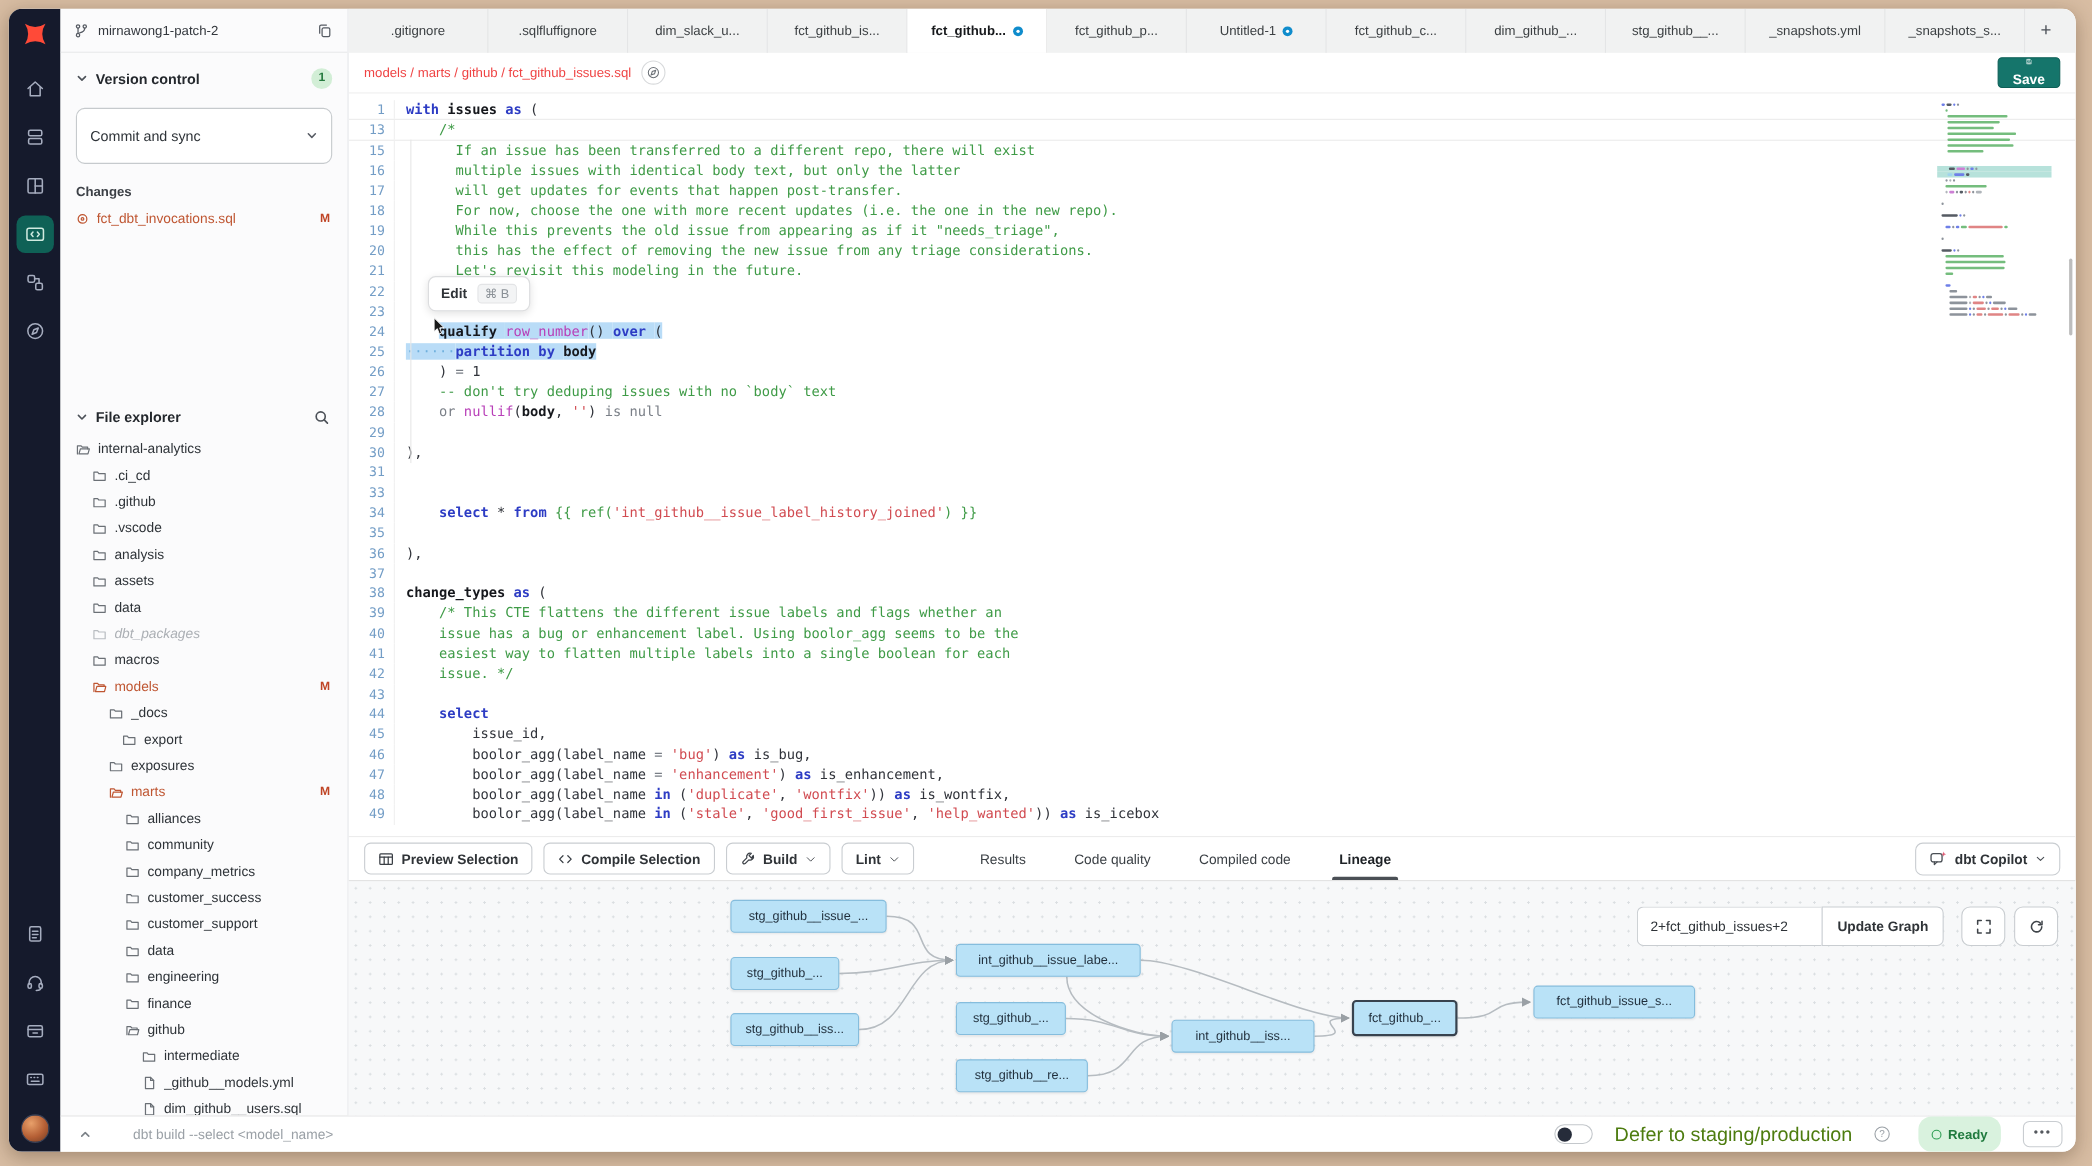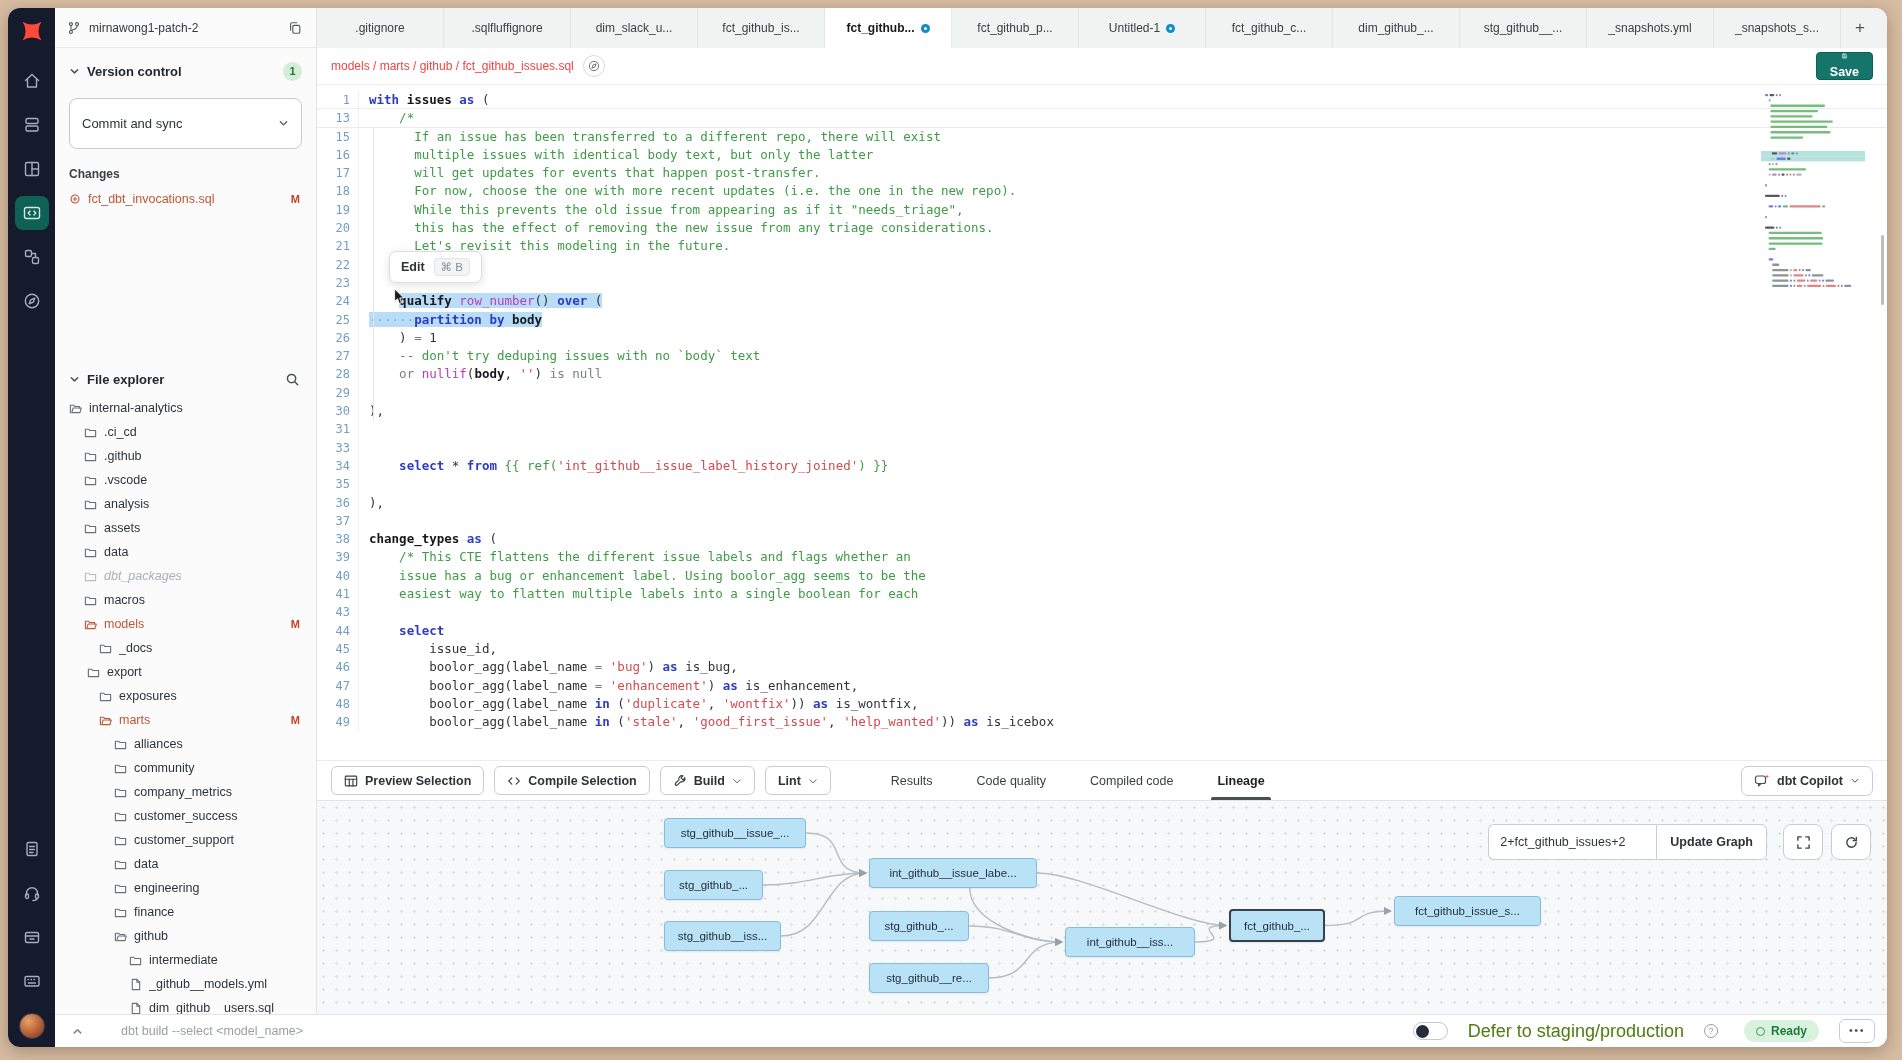--- a/index.html
+++ b/index.html
@@ -106,21 +106,21 @@
   
   .statusbar{height:33px;flex:none;border-top:1px solid #e4e4e5;background:#fff;display:flex;align-items:center;padding:0 12px 0 0;gap:20px;}
   .collapse{width:44px;display:flex;align-items:center;justify-content:center;background:none;border:none;cursor:pointer;}
   .collapse svg{stroke:#7c8288;fill:none;stroke-width:1.6;stroke-linecap:round;stroke-linejoin:round;}
   .cmd-input{flex:1;border:none;outline:none;font-size:12.5px;color:#33383d;background:transparent;}
   .cmd-input::placeholder{color:#9aa0a6;}
   .toggle{width:35px;height:18px;border-radius:10px;border:1px solid #c4c8cc;background:#fff;position:relative;cursor:pointer;flex:none;}
   .toggle .knob{position:absolute;left:2px;top:1.5px;width:13px;height:13px;border-radius:50%;background:#262c3a;}
   .defer-label{font-size:18px;font-weight:400;color:#4d7c0f;white-space:nowrap;}
   .qmark{width:14px;height:14px;border-radius:50%;border:1px solid #9aa0a6;color:#9aa0a6;font-size:9px;display:flex;align-items:center;justify-content:center;flex:none;}
-  .ready-pill{background:#d9f2de;color:#1f7a3d;border-radius:12px;height:22px;display:flex;align-items:center;gap:6px;padding:0 12px;font-size:12px;font-weight:600;margin-left:6px;}
+  .ready-pill{background:#d9f2de;color:#1f7a3d;border-radius:12px;height:32px;display:flex;align-items:center;gap:6px;padding:0 12px;font-size:12px;font-weight:600;margin-left:6px;}
   .ready-ring{width:9px;height:9px;border-radius:50%;border:1.5px solid #2f9e54;}
   .dots-btn{border:1px solid #c9cdd1;border-radius:6px;background:#fff;width:36px;height:24px;color:#55595e;font-size:11px;letter-spacing:1.5px;cursor:pointer;display:flex;align-items:center;justify-content:center;padding-bottom:4px;}
 </style>
 </head>
 <body>
 
 <div class="window">
 
   <nav class="rail">
     <div class="logo">
@@ -332,21 +332,21 @@
                 </svg>
                 <span class="tree-label">models</span>
                 <span class="m-badge">M</span>
               </div>
               <div class="tree-row" style="padding-left: 44px;">
                 <svg width="13" height="13" viewBox="0 0 14 14" fill="none" stroke="currentColor" stroke-width="1.3" stroke-linecap="round" stroke-linejoin="round">
                   <path d="M1.5 3.5h3.6l1.2 1.4h6.2v6.6H1.5z"></path>
                 </svg>
                 <span class="tree-label">_docs</span>
               </div>
-              <div class="tree-row" style="padding-left: 32px;">
+              <div class="tree-row" style="padding-left: 56px;">
                 <svg width="13" height="13" viewBox="0 0 14 14" fill="none" stroke="currentColor" stroke-width="1.3" stroke-linecap="round" stroke-linejoin="round">
                   <path d="M1.5 3.5h3.6l1.2 1.4h6.2v6.6H1.5z"></path>
                 </svg>
                 <span class="tree-label">export</span>
               </div>
               <div class="tree-row" style="padding-left: 44px;">
                 <svg width="13" height="13" viewBox="0 0 14 14" fill="none" stroke="currentColor" stroke-width="1.3" stroke-linecap="round" stroke-linejoin="round">
                   <path d="M1.5 3.5h3.6l1.2 1.4h6.2v6.6H1.5z"></path>
                 </svg>
                 <span class="tree-label">exposures</span>
@@ -608,20 +608,24 @@
                 <span class="ln">39</span>
                 <span class="lc"><span class="tok cm">    /* This CTE flattens the different issue labels and flags whether an</span></span>
               </div>
               <div class="code-line">
                 <span class="ln">40</span>
                 <span class="lc"><span class="tok cm">    issue has a bug or enhancement label. Using boolor_agg seems to be the</span></span>
               </div>
               <div class="code-line">
                 <span class="ln">41</span>
                 <span class="lc"><span class="tok cm">    easiest way to flatten multiple labels into a single boolean for each</span></span>
+              </div>
+              <div class="code-line">
+                <span class="ln">42</span>
+                <span class="lc"><span class="tok cm">    issue. */</span></span>
               </div>
               <div class="code-line">
                 <span class="ln">43</span>
                 <span class="lc"></span>
               </div>
               <div class="code-line">
                 <span class="ln">44</span>
                 <span class="lc"><span class="tok kw">    select</span></span>
               </div>
               <div class="code-line">

